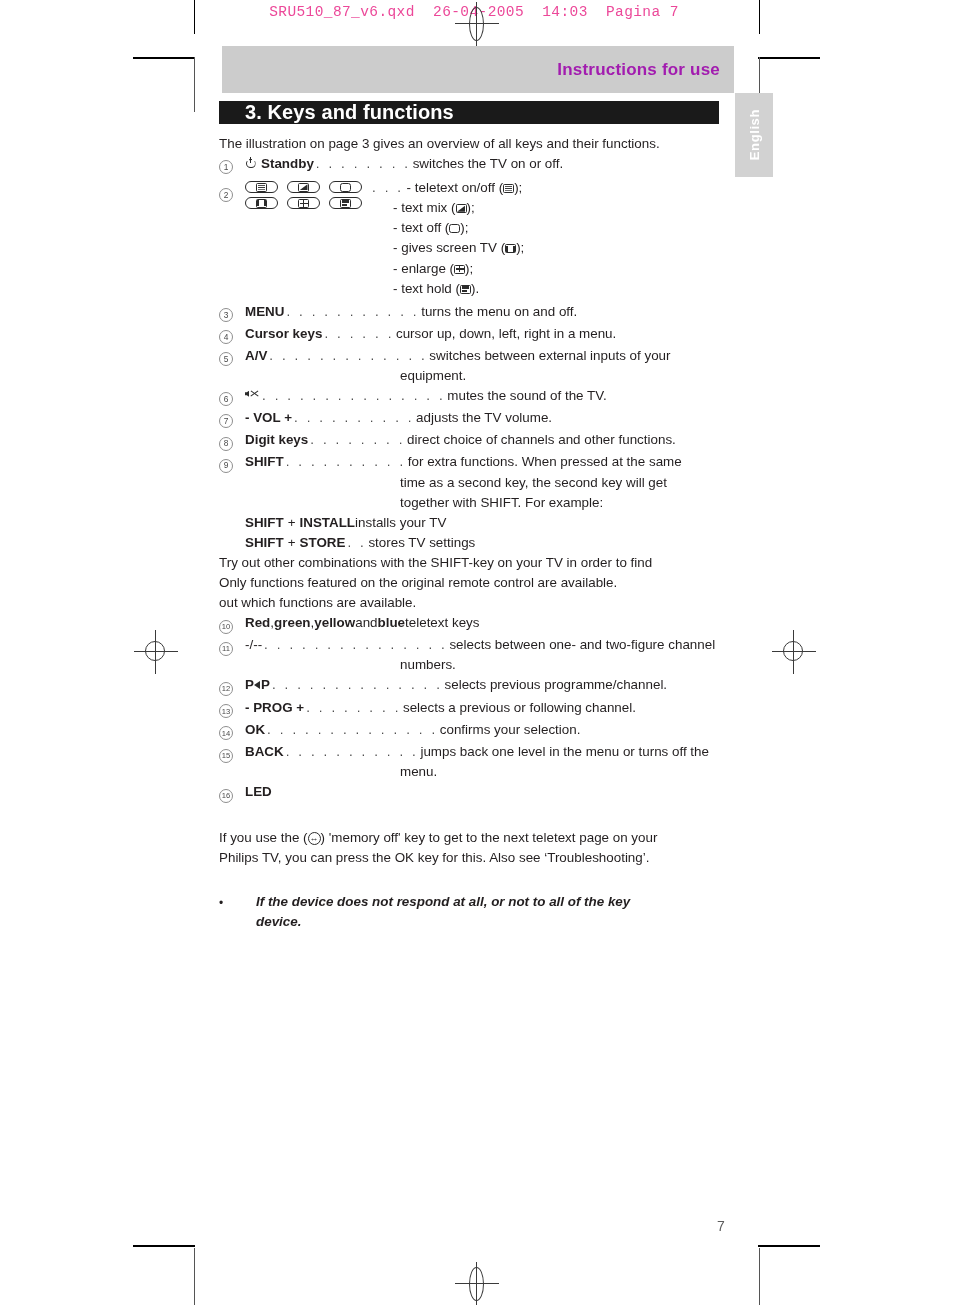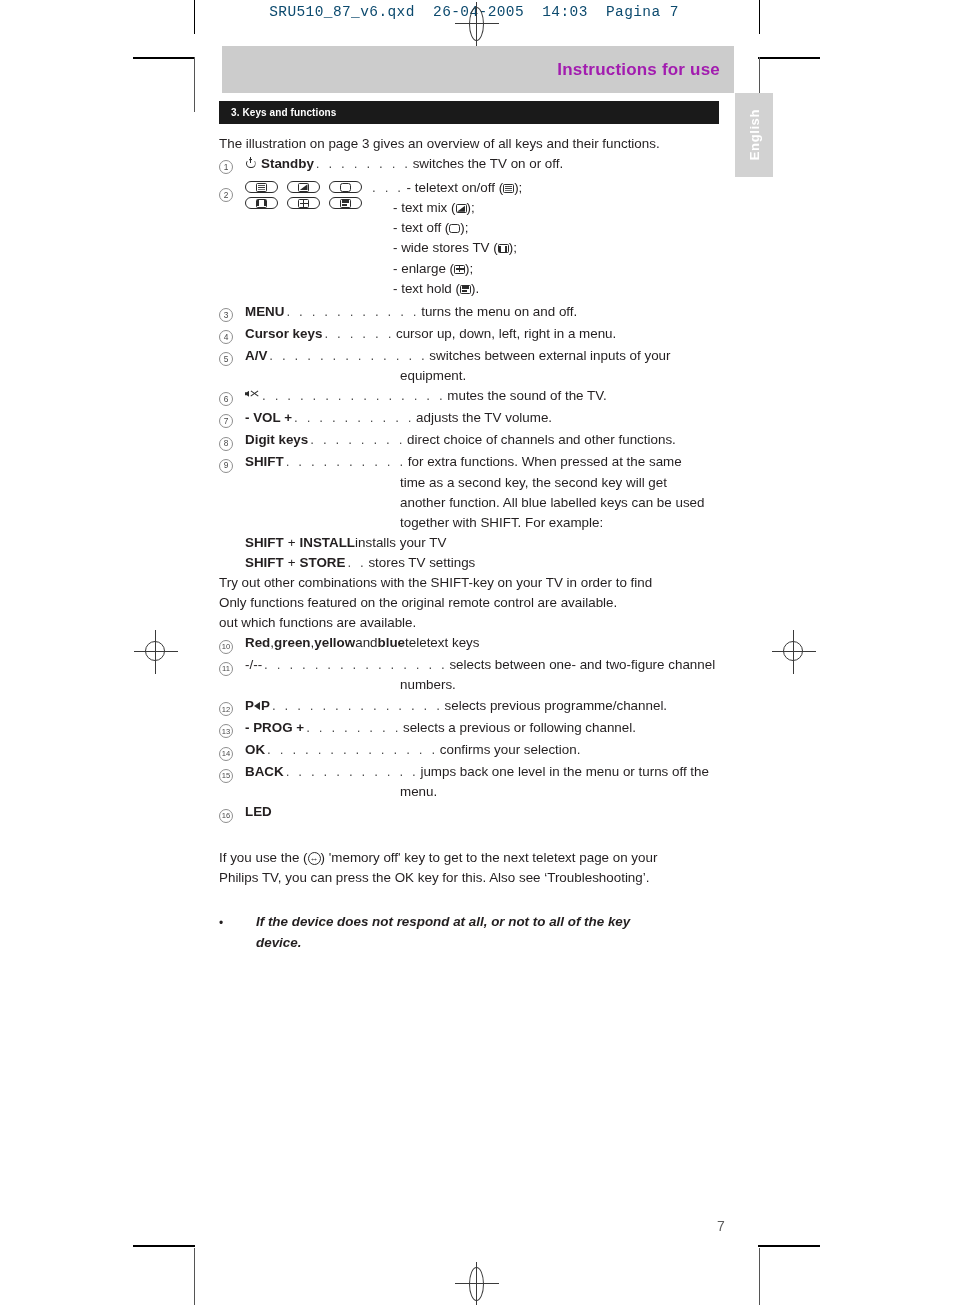--- a/index.html
+++ b/index.html
@@ -22,21 +22,21 @@
   
   .prepress-header {
     position: absolute;
     left: 188px;
     top: 0px;
     width: 572px;
     height: 24px;
     font-family: "Liberation Mono", monospace;
     font-size: 14.5px;
     letter-spacing: 0.4px;
-    color: #0c4a6e;
+    color: #ec4899;
     display: flex;
     align-items: center;
     justify-content: center;
     white-space: pre;
   }
   .rule-v {
     position: absolute;
     width: 1px;
     background: #000000;
   }
@@ -136,24 +136,25 @@
     left: 219px;
     top: 101px;
     width: 500px;
     height: 23px;
     background: #1a1a1a;
     display: flex;
     align-items: center;
   }
   .section-bar span {
     color: #ffffff;
-    font-size: 10px;
+    font-size: 20px;
     font-weight: bold;
-    padding-left: 12px;
+    padding-left: 4px;
     letter-spacing: 0.1px;
+    margin-left: 22px;
   }
 
   
   .content {
     position: absolute;
     left: 219px;
     top: 134px;
     width: 510px;
     font-size: 13.4px;
     line-height: 20.1px;
@@ -572,21 +573,21 @@
               </div>
             </div>
           </div>
           <div class="tt-list">
             <div class="tt-first">
               <span class="tt-leader">. . .</span>
               <span class="tt-item"><span>- teletext on/off (</span><span class="gi"><span class="frame"></span><span class="bars"></span></span><span>);</span></span>
             </div>
             <div class="tt-sub tt-item"><span>- text mix (</span><span class="gi"><span class="frame"></span><span class="diag"></span></span><span>);</span></div>
             <div class="tt-sub tt-item"><span>- text off (</span><span class="gi rounded"><span class="frame"></span><span class="blank"></span></span><span>);</span></div>
-            <div class="tt-sub tt-item"><span>- wide stores TV (</span><span class="gi"><span class="frame"></span><span class="side l"></span><span class="side r"></span></span><span>);</span></div>
+            <div class="tt-sub tt-item"><span>- gives screen TV (</span><span class="gi"><span class="frame"></span><span class="side l"></span><span class="side r"></span></span><span>);</span></div>
             <div class="tt-sub tt-item"><span>- enlarge (</span><span class="gi"><span class="frame"></span><span class="vcross"></span><span class="hcross"></span></span><span>);</span></div>
             <div class="tt-sub tt-item"><span>- text hold (</span><span class="gi"><span class="frame"></span><span class="blk"></span><span class="blk2"></span></span><span>).</span></div>
           </div>
         </div>
       </div>
     </div>
 
     <div class="row" style="margin-top:3px;">
       <div class="num">
         <span class="circ">3</span>
@@ -674,21 +675,20 @@
       <div class="num">
         <span class="circ">9</span>
       </div>
       <div class="body-col">
         <div class="keyline">
           <span class="keyname">SHIFT</span>
           <span class="leader">. . . . . . . . . .</span>
           <span class="desc">for extra functions. When pressed at the same</span>
         </div>
         <div class="cont-indent">time as a second key, the second key will get</div>
-        <div class="cont-indent">another function. All blue labelled keys can be used</div>
         <div class="cont-indent">together with SHIFT. For example:</div>
       </div>
     </div>
 
     <div class="row">
       <div class="num"></div>
       <div class="body-col">
         <div class="keyline">
           <span class="keyname">SHIFT</span>
           <span style="padding:0 4px;">+</span>

